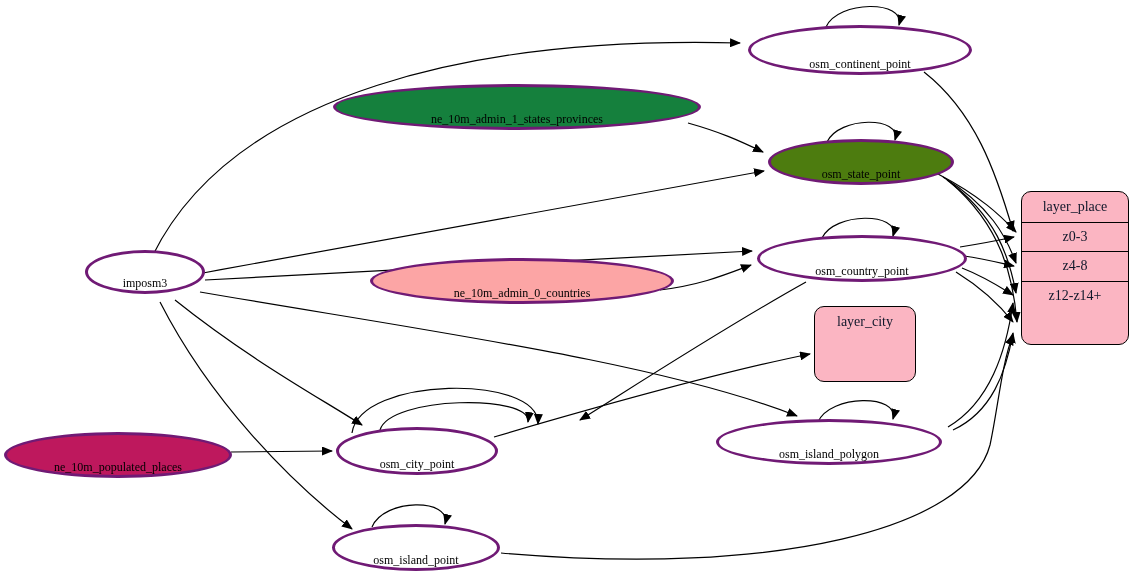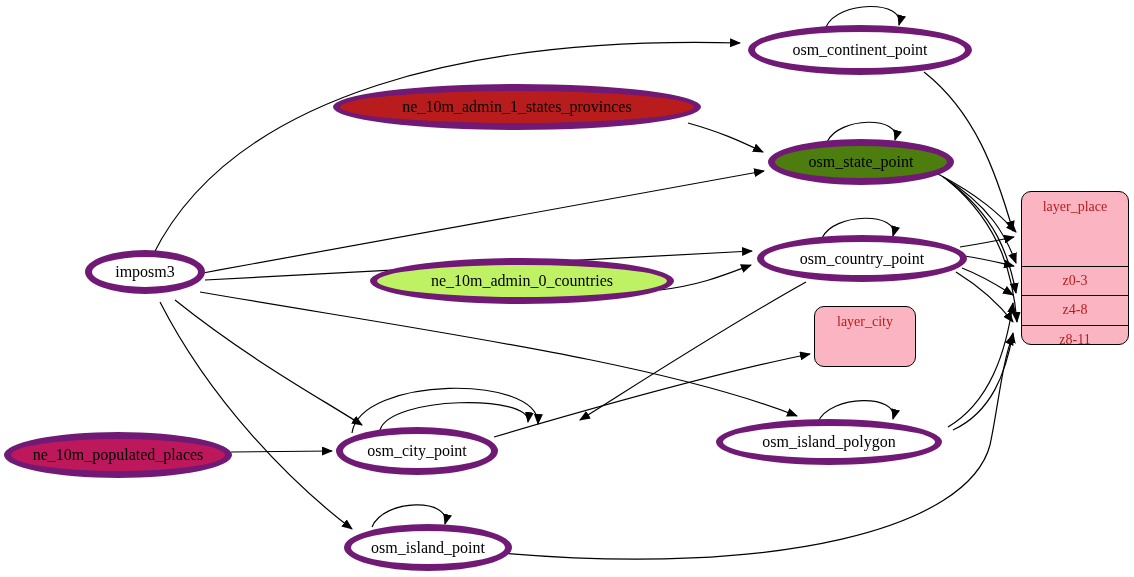--- a/index.html
+++ b/index.html
@@ -6,35 +6,35 @@
   #canvas{
     position:relative;
     width:1134px;height:577px;
     background:#ffffff;
     font-family:"Liberation Serif","DejaVu Serif",serif;
     overflow:hidden;
   }
   #edges{position:absolute;left:0;top:0;width:1134px;height:577px;}
   .node{
     position:absolute;
-    display:flex;align-items:center;justify-content:center;
+    display:flex;align-items:flex-end;justify-content:center;
     background:#ffffff;
-    border:7px solid #701a75;
+    border:3px solid #701a75;
     border-radius:50%;
-    font-size:16px;color:#000;
+    font-size:12px;color:#000;
     white-space:nowrap;
     box-sizing:border-box;
   }
   .record{
     position:absolute;
     border:1.5px solid #000;
     border-radius:10px;
     overflow:hidden;
     box-sizing:border-box;
-    font-size:14px;color:#b91c1c;
+    font-size:14px;color:#0f172a;
     text-align:right;
   }
   .record .rrow{
     display:flex;align-items:center;justify-content:center;
     box-sizing:border-box;
     white-space:nowrap;
   }
   .record .rrow + .rrow{border-top:1px solid #000;}
 </style>
 </head>
@@ -82,25 +82,25 @@
       <path marker-end="url(#arrow)" d="M380,430 C390,396 532,394 528,422"></path>
       <path marker-end="url(#arrow)" d="M818,422 C830,394 900,394 893,419"></path>
       <path marker-end="url(#arrow)" d="M372,527 C384,498 452,498 445,524"></path>
     </g>
   </svg>
 
   <div class="node" style="left: 85px; top: 250px; width: 120px; height: 44px; background: rgb(255, 255, 255);">
     <span>imposm3</span>
   </div>
 
-  <div class="node" style="left: 333px; top: 84px; width: 368px; height: 46px; background: #b91c1c;">
+  <div class="node" style="left: 333px; top: 84px; width: 368px; height: 46px; background: #15803d;">
     <span>ne_10m_admin_1_states_provinces</span>
   </div>
 
-  <div class="node" style="left: 370px; top: 258px; width: 304px; height: 46px; background: #bef264; font-family: Liberation Serif, serif;">
+  <div class="node" style="left: 370px; top: 258px; width: 304px; height: 46px; background: #fca5a5; font-family: Liberation Serif, serif;">
     <span>ne_10m_admin_0_countries</span>
   </div>
 
   <div class="node" style="left: 4px; top: 432px; width: 228px; height: 46px; background: #be185d;">
     <span>ne_10m_populated_places</span>
   </div>
 
   <div class="node" style="left: 748px; top: 25px; width: 224px; height: 50px; background: rgb(255, 255, 255);">
     <span>osm_continent_point</span>
   </div>
@@ -114,29 +114,28 @@
   </div>
 
   <div class="node" style="left: 336px; top: 427px; width: 162px; height: 48px; background: rgb(255, 255, 255);">
     <span>osm_city_point</span>
   </div>
 
   <div class="node" style="left: 716px; top: 419px; width: 226px; height: 46px; background: rgb(255, 255, 255);">
     <span>osm_island_polygon</span>
   </div>
 
-  <div class="node" style="left: 344px; top: 524px; width: 168px; height: 47px; background: rgb(255, 255, 255);">
+  <div class="node" style="left: 332px; top: 524px; width: 168px; height: 47px; background: rgb(255, 255, 255);">
     <span>osm_island_point</span>
   </div>
 
-  <div class="record" style="left: 814px; top: 306px; width: 102px; height: 61px; background: rgb(251, 181, 194);">
+  <div class="record" style="left: 814px; top: 306px; width: 102px; height: 76px; background: rgb(251, 181, 194);">
     <div class="rrow" style="height:30px;">layer_city</div>
   </div>
 
   <div class="record" style="left: 1021px; top: 191px; width: 108px; height: 154px; background: rgb(251, 181, 194);">
     <div class="rrow" style="height:29.5px;">layer_place</div>
-    <div class="rrow" style="height:29.5px;margin-top:44px;">z0-3</div>
+    <div class="rrow" style="height:29.5px;">z0-3</div>
     <div class="rrow" style="height:29.5px;">z4-8</div>
-    <div class="rrow" style="height:29.5px;">z8-11</div>
     <div class="rrow" style="height:30px;">z12-z14+</div>
   </div>
 
 </div>
 
 </body></html>

